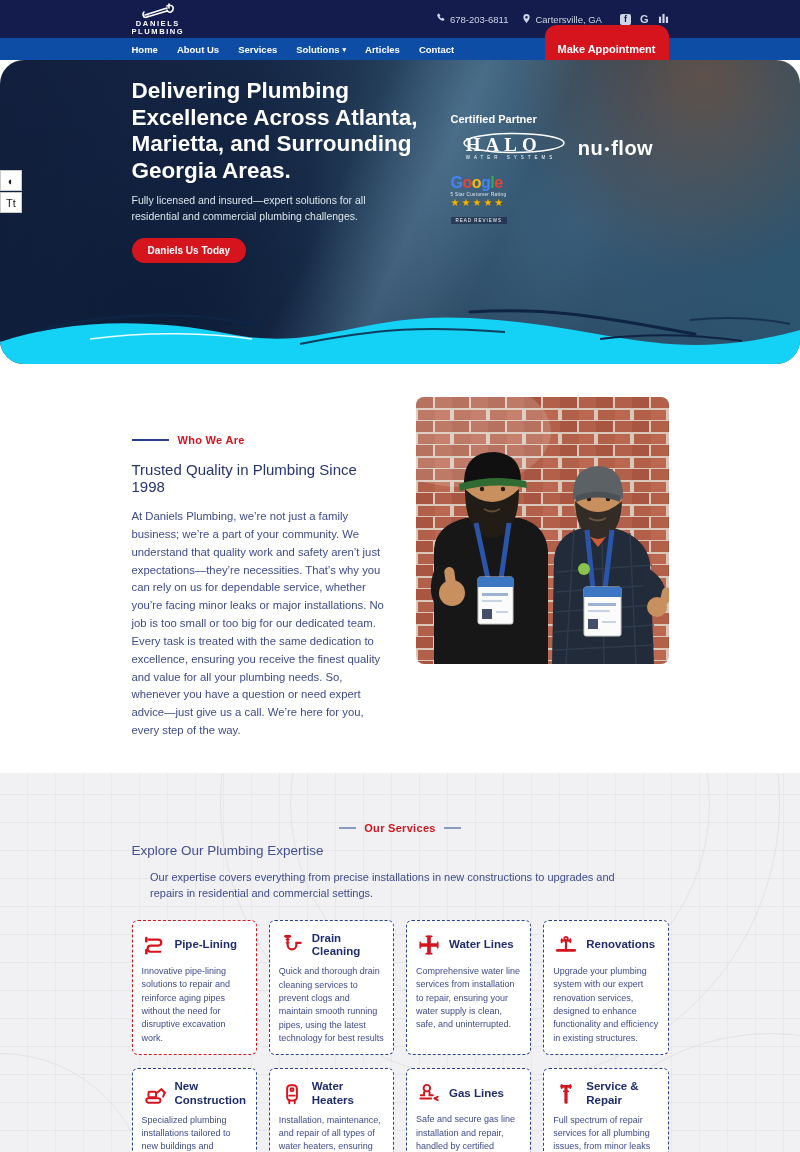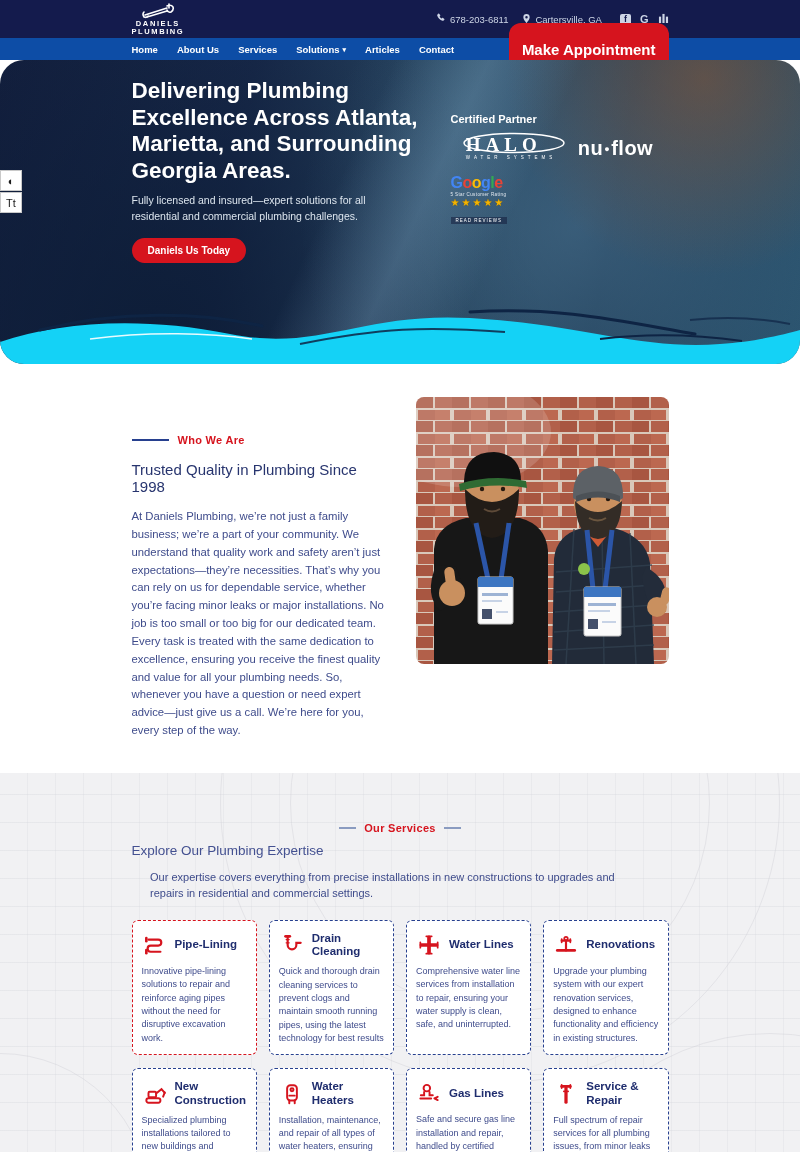--- a/index.html
+++ b/index.html
@@ -19,21 +19,21 @@
   .socials{display:flex;align-items:center;gap:9px;margin-left:4px}
   .soc-fb{width:11px;height:11px;background:#cdd5e6;color:#141b4d;border-radius:2px;font-size:9px;font-weight:bold;display:flex;align-items:center;justify-content:center;line-height:1}
   .soc-g{color:#cdd5e6;font-size:11px;font-weight:bold;line-height:1}
 
   
   .navbar{height:22px;background:#0d4da6;display:flex;}
   .navbar .inner{display:flex;align-items:center;gap:19px}
   .nav-link{color:#fff;font-size:9.5px;font-weight:bold;text-decoration:none;display:flex;align-items:center;gap:3px;cursor:pointer}
   .caret{font-size:7px;line-height:1}
   .pill{background:#d6141e;color:#fff;border:none;border-radius:12px;font-family:"Liberation Sans",sans-serif;font-weight:bold;cursor:pointer}
-  .nav-cta{margin-left:auto;font-size:15px;padding:18px 13px}
+  .nav-cta{margin-left:auto;font-size:11px;padding:18px 13px}
 
   
   .hero{position:relative;height:304px;overflow:hidden;
     background:
       radial-gradient(circle at 88% 6%, rgba(148,88,48,.5), transparent 26%),
       radial-gradient(circle at 72% 55%, rgba(78,118,148,.55), transparent 46%),
       radial-gradient(circle at 20% 95%, rgba(12,28,54,.9), transparent 55%),
       linear-gradient(100deg,#131f3e 0%,#18294a 30%,#2a4a63 55%,#1d3b55 75%,#2a536e 100%); border-radius: 24px;}
   .hero::before{content:"";position:absolute;inset:0;
     background:linear-gradient(115deg,transparent 42%,rgba(130,170,200,.30) 52%,transparent 62%);}

